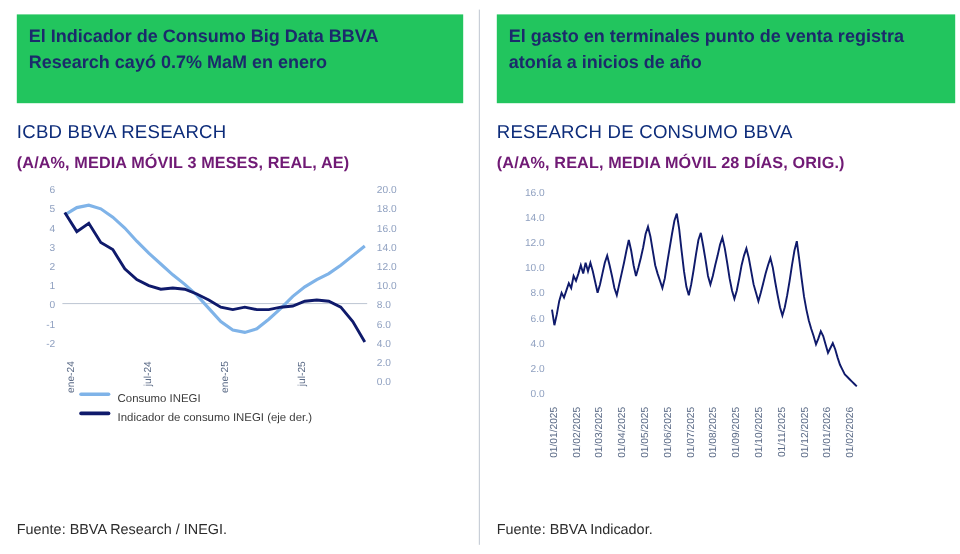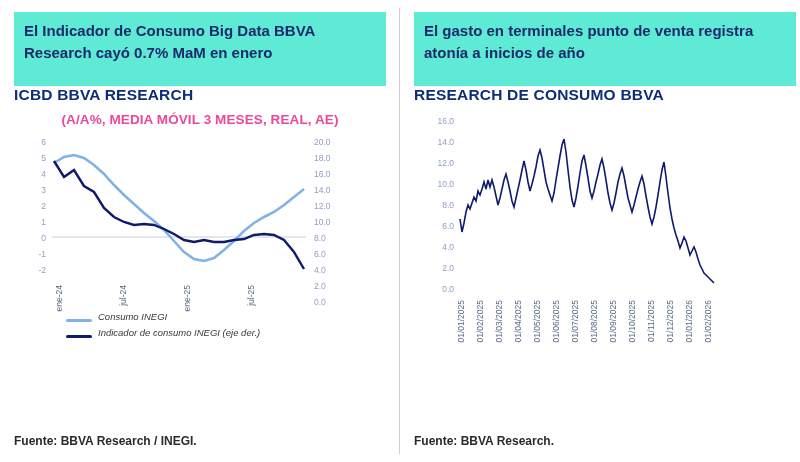--- a/index.html
+++ b/index.html
@@ -33,75 +33,73 @@
   }
   .divider {
     position: absolute;
     left: 399px;
     top: 8px;
     bottom: 8px;
     width: 1px;
     background: #c9cfd8;
   }
   .headline {
-    background: #5eead4;
+    background: #22c55e;
     color: #1b2a6b;
     font-size: 15px;
     line-height: 1.45;
     font-weight: 600;
     padding: 8px 10px 9px 10px;
     box-sizing: border-box;
     min-height: 74px;
   }
   .panel-right .headline {
     min-height: 74px;
   }
   .title1 {
     color: #0d2c7a;
-    font-weight: bold;
+    font-weight: normal;
     font-size: 15.5px;
+    margin-top: 16px;
     letter-spacing: 0.2px;
   }
   .title2 {
-    color: #ec4899;
+    color: #701a75;
     font-weight: bold;
     font-size: 13.5px;
     margin-top: 8px;
     letter-spacing: 0.1px;
-    text-align: center;
   }
   .chart-wrap {
     position: relative;
     margin-top: 8px;
   }
   .chart-left {
     height: 220px;
   }
   .chart-right {
     height: 250px;
   }
   .source {
     position: absolute;
     bottom: 14px;
     font-size: 12px;
     color: #2b2b2b;
-    font-weight: bold;
   }
   .src-left { left: 14px; }
   .src-right { left: 14px; }
   .legend {
     position: absolute;
     font-size: 9.5px;
     color: #3a3a3a;
   }
   .legend-row {
     display: flex;
-    align-items: flex-end;
+    align-items: flex-start;
     margin-bottom: 5px;
-    font-style: italic;
   }
   .legend-line {
     width: 26px;
     height: 3px;
     margin-right: 6px;
     border-radius: 2px;
   }
   .legend-inegi .legend-line { background: #7fb3e8; }
   .legend-bbva .legend-line { background: #0f1a6b; }
   svg { display: block; }
@@ -186,20 +184,21 @@
     </div>
 
     <div class="source src-left">Fuente: BBVA Research / INEGI.</div>
   </div>
 
   <div class="divider"></div>
 
   <div class="panel panel-right">
     <div class="headline">El gasto en terminales punto de venta registra atonía a inicios de año</div>
     <div class="title1">RESEARCH DE CONSUMO BBVA</div>
+    <div class="title2">(A/A%, REAL, MEDIA MÓVIL 28 DÍAS, ORIG.)</div>
 
     <div class="chart-wrap chart-right">
       <svg width="372" height="248" viewBox="0 0 372 248">
         <g>
           <text class="ax-label" x="40" y="12" text-anchor="end">16.0</text>
           <text class="ax-label" x="40" y="33" text-anchor="end">14.0</text>
           <text class="ax-label" x="40" y="54" text-anchor="end">12.0</text>
           <text class="ax-label" x="40" y="75" text-anchor="end">10.0</text>
           <text class="ax-label" x="40" y="96" text-anchor="end">8.0</text>
           <text class="ax-label" x="40" y="117" text-anchor="end">6.0</text>
@@ -222,16 +221,16 @@
           <text class="tick-vert" transform="translate(202,188) rotate(-90)" text-anchor="end">01/09/2025</text>
           <text class="tick-vert" transform="translate(221,188) rotate(-90)" text-anchor="end">01/10/2025</text>
           <text class="tick-vert" transform="translate(240,188) rotate(-90)" text-anchor="end">01/11/2025</text>
           <text class="tick-vert" transform="translate(259,188) rotate(-90)" text-anchor="end">01/12/2025</text>
           <text class="tick-vert" transform="translate(278,188) rotate(-90)" text-anchor="end">01/01/2026</text>
           <text class="tick-vert" transform="translate(297,188) rotate(-90)" text-anchor="end">01/02/2026</text>
         </g>
       </svg>
     </div>
 
-    <div class="source src-right">Fuente: BBVA Research.</div>
+    <div class="source src-right">Fuente: BBVA Indicador.</div>
   </div>
 
 </div>
 
 </body></html>

